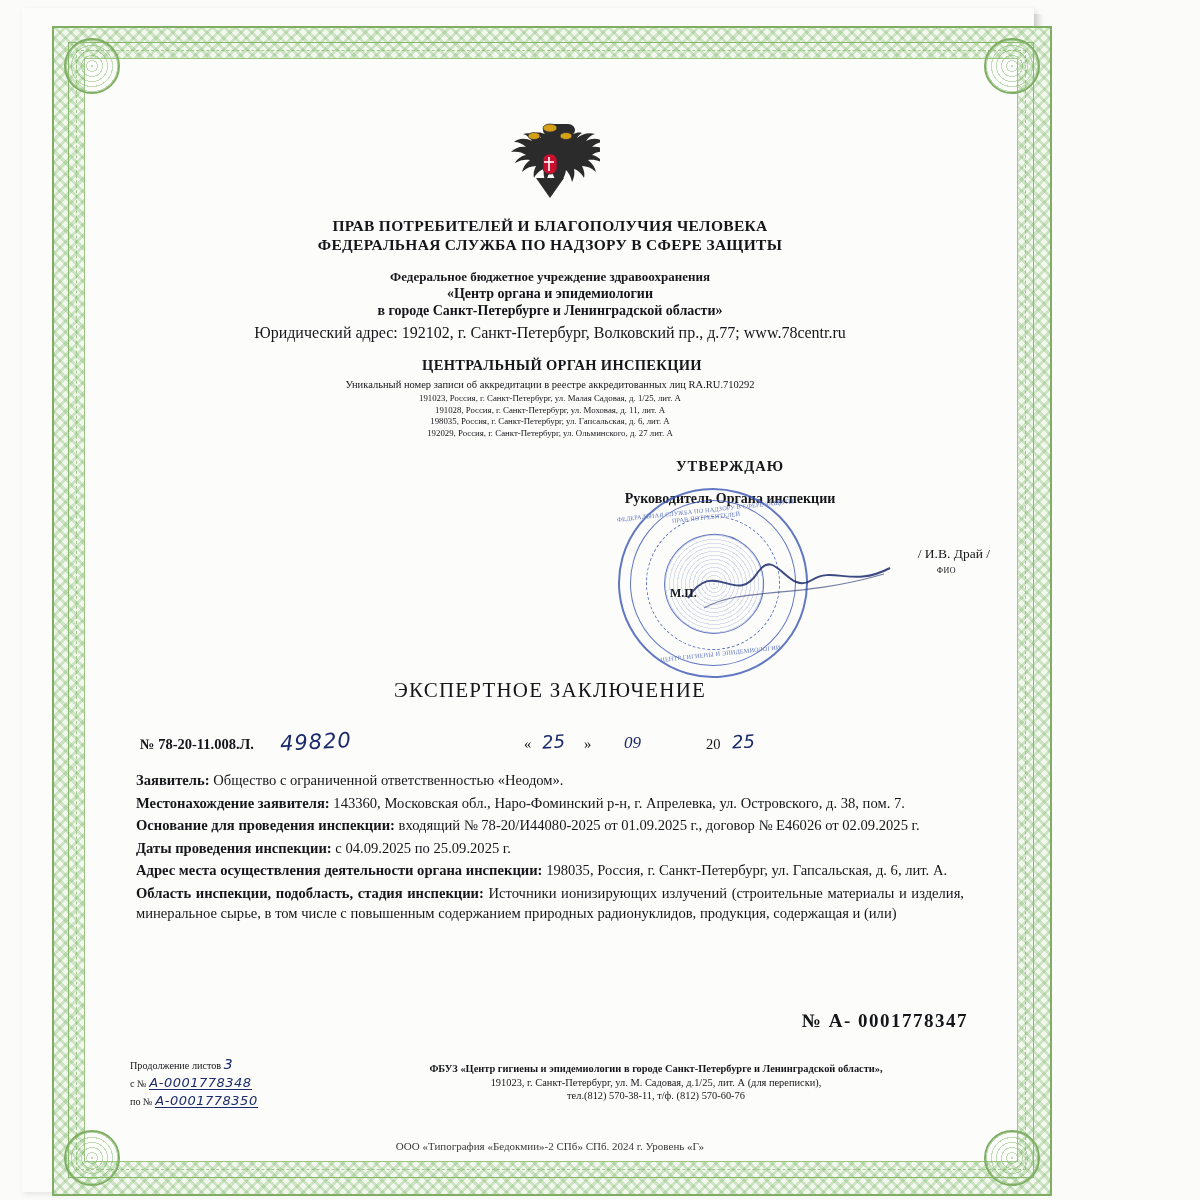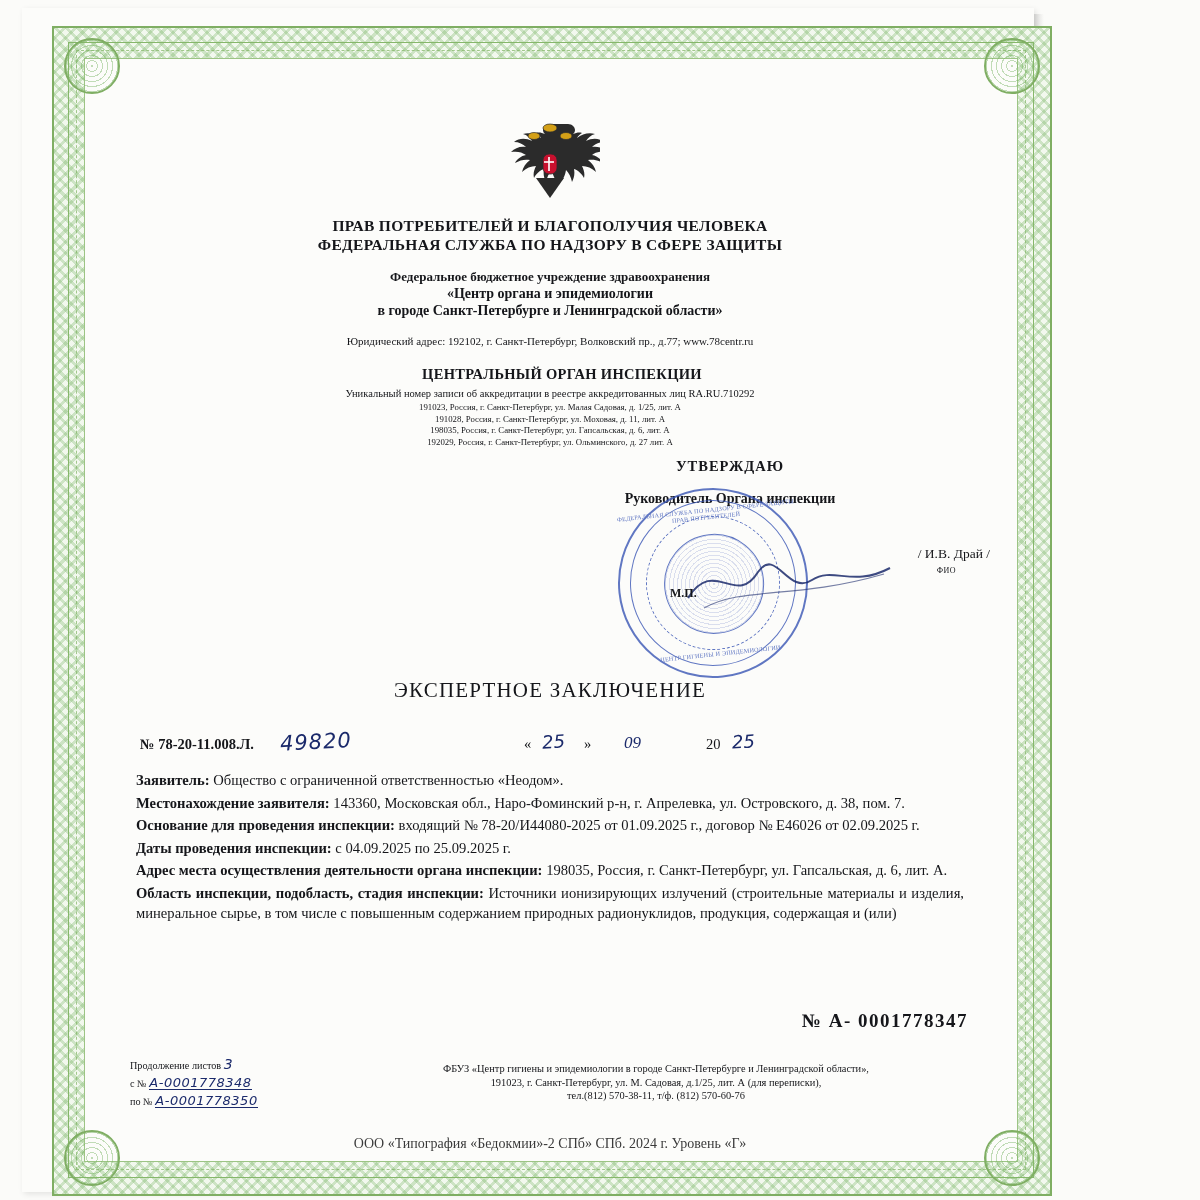--- a/index.html
+++ b/index.html
@@ -116,22 +116,22 @@
   .org-sub {
     margin-top: 14px;
     font-weight: bold;
     font-size: 13px;
     line-height: 17px;
   }
   .org-sub .big {
     font-size: 14px;
   }
   .org-addr {
-    margin-top: 14px;
-    font-size: 11px;
+    margin-top: 5px;
+    font-size: 16px;
     font-weight: normal;
   }
   .central-organ {
     margin-top: 16px;
     font-weight: bold;
     font-size: 14.5px;
     letter-spacing: 0.3px;
     padding-left: 24px;
   }
   .accred {
@@ -364,28 +364,28 @@
   .hand-s.small { font-size: 13px; }
   .footer-right {
     position: absolute;
     left: 216px;
     top: 4px;
     width: 620px;
     text-align: center;
     font-size: 10.4px;
     line-height: 13.5px;
   }
-  .footer-right b { font-weight: normal; }
+  .footer-right b { font-weight: bold; }
 
   .bottom-note {
     position: absolute;
     left: 0; right: 0;
     bottom: 8px;
     text-align: center;
-    font-size: 14px;
+    font-size: 11px;
     color: #3a3a3a;
   }
 
   .underline-h {
     display: inline-block;
     border-bottom: 1px solid #1b2a6b;
     min-width: 60px;
   }
 </style>
 </head>

